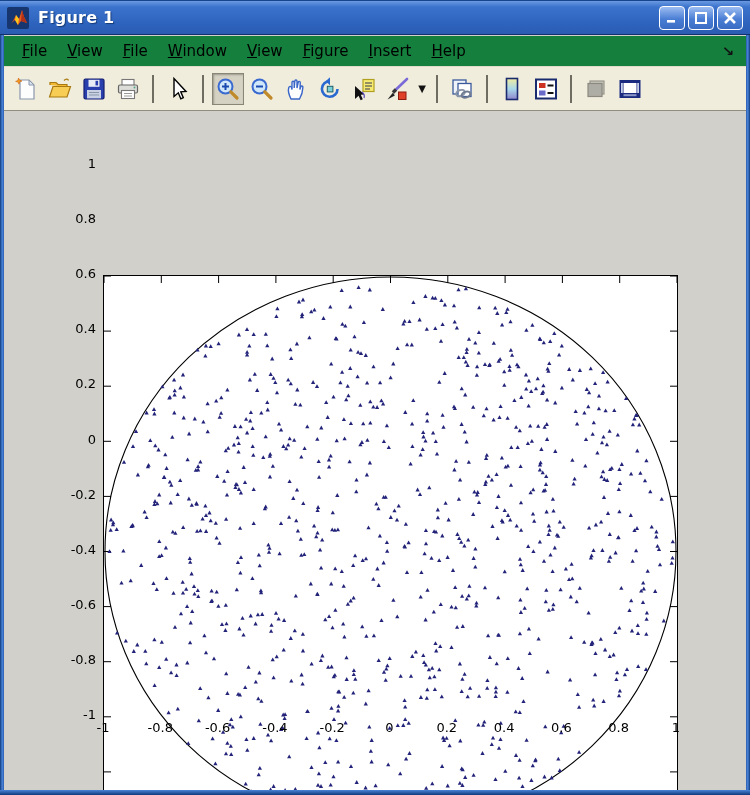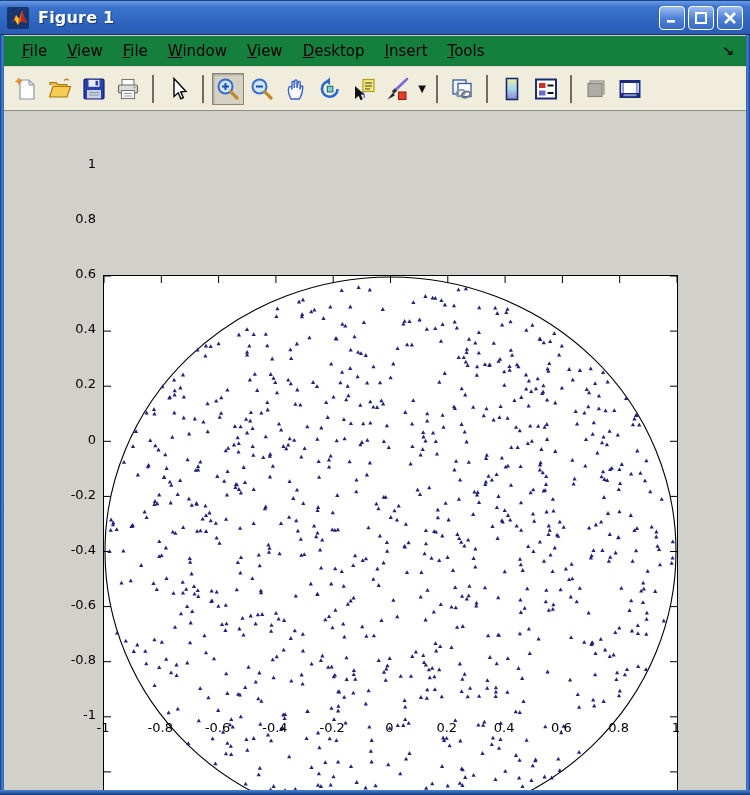--- a/index.html
+++ b/index.html
@@ -80,23 +80,23 @@
       </button>
     </div>
   </div>
 
   <div class="menubar">
     <span class="menu-item">File</span>
     <span class="menu-item">View</span>
     <span class="menu-item">File</span>
     <span class="menu-item">Window</span>
     <span class="menu-item">View</span>
-    <span class="menu-item">Desktop</span>
+    <span class="menu-item">Figure</span>
     <span class="menu-item">Insert</span>
-    <span class="menu-item">Tools</span>
+    <span class="menu-item">Help</span>
     <span class="dock-arrow">↘</span>
   </div>
 
   <div class="toolbar">
     <button class="tb-btn">
       <svg width="26" height="26" viewBox="0 0 26 26">
         <path d="M7,4 h9 l5,5 v14 h-14 z" fill="#fdfdfd" stroke="#8a97ab" stroke-width="1.2"></path>
         <path d="M16,4 l5,5 h-5 z" fill="#d9e3f2" stroke="#8a97ab" stroke-width="1"></path>
         <path d="M5.5,2 l1.2,2.2 L9,5 l-2.3,.8 L6,8.2 L5,6 L2.6,5.4 L4.8,4.4 Z" fill="#f59a1e" stroke="#d2640a" stroke-width=".6"></path>
       </svg>

